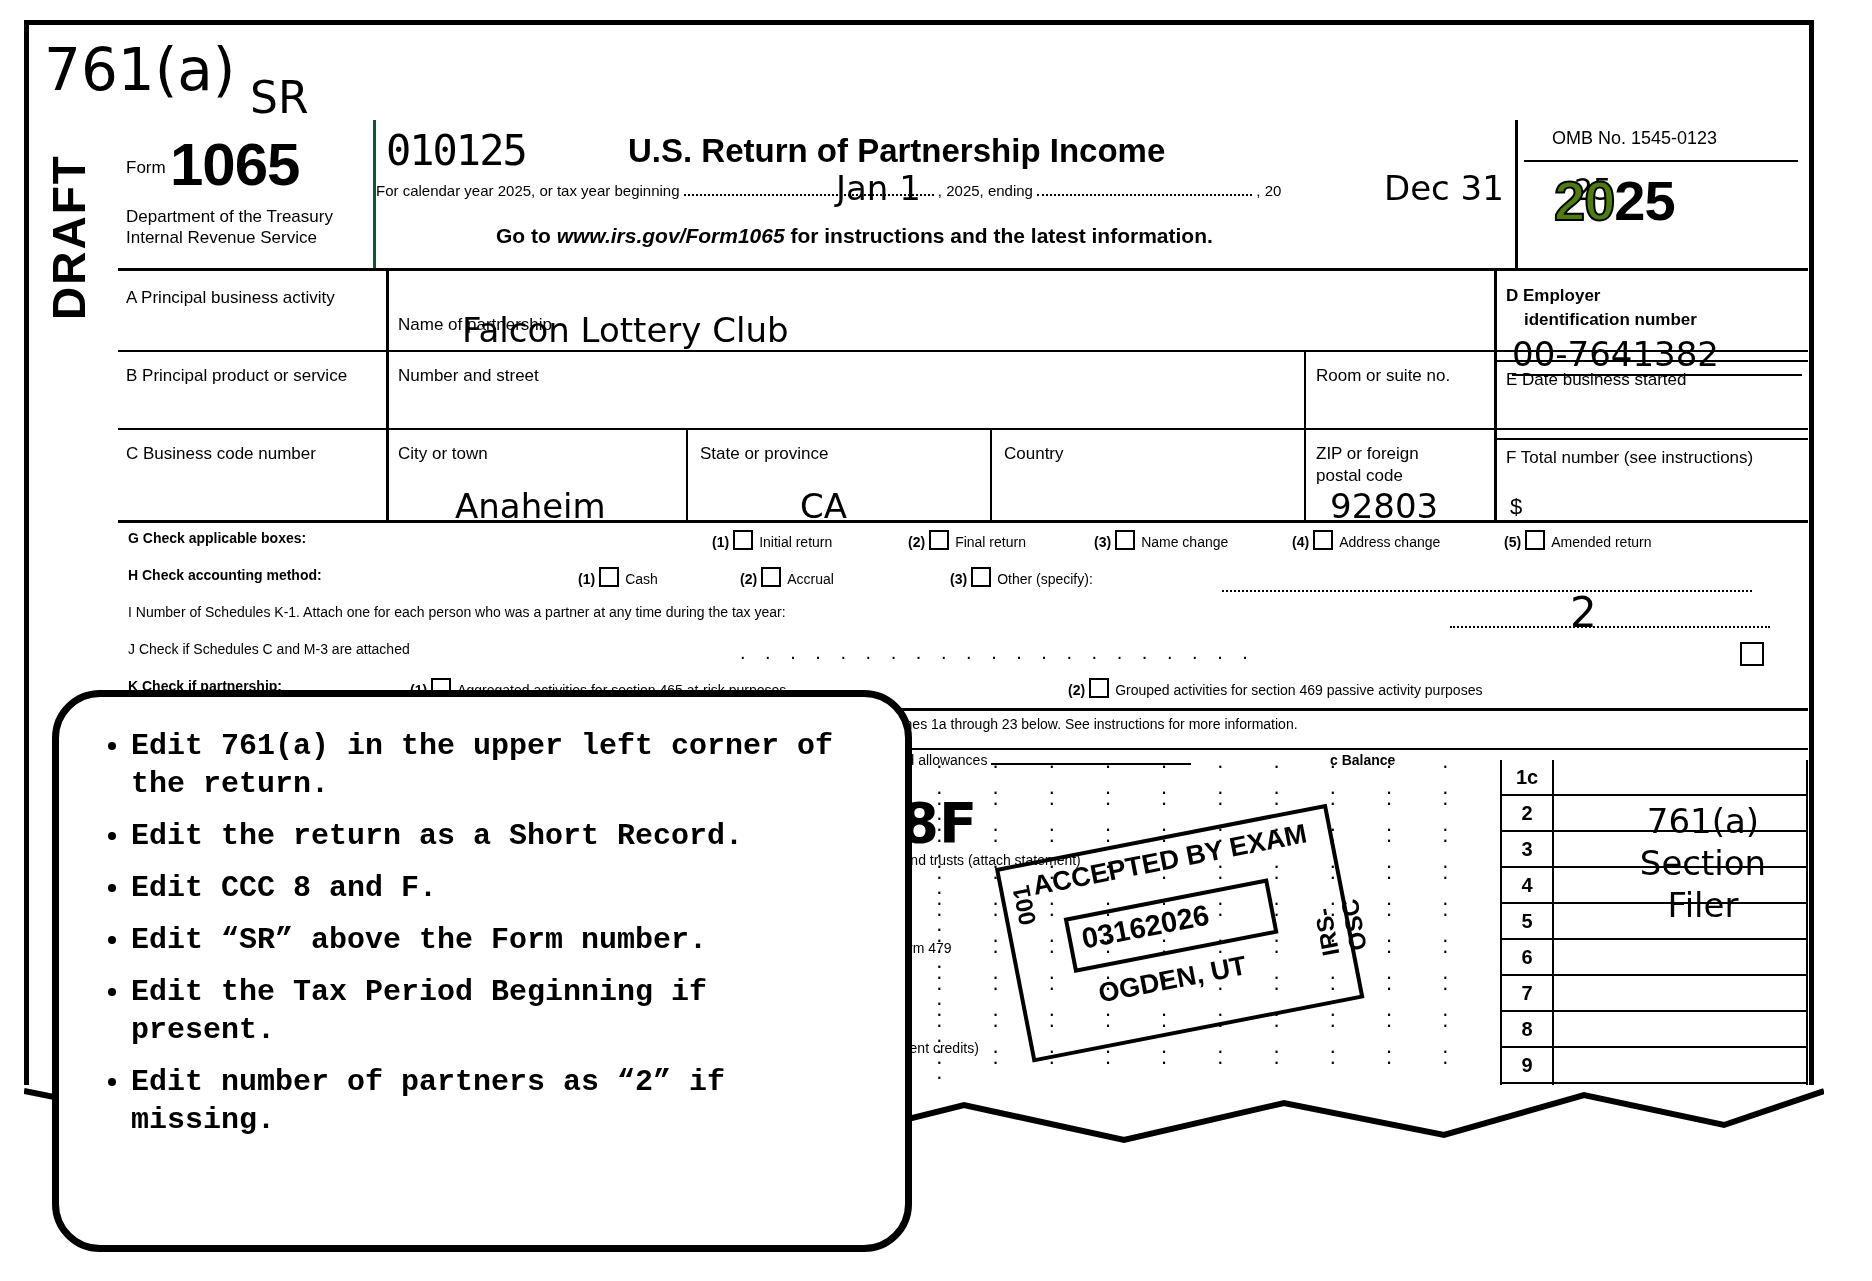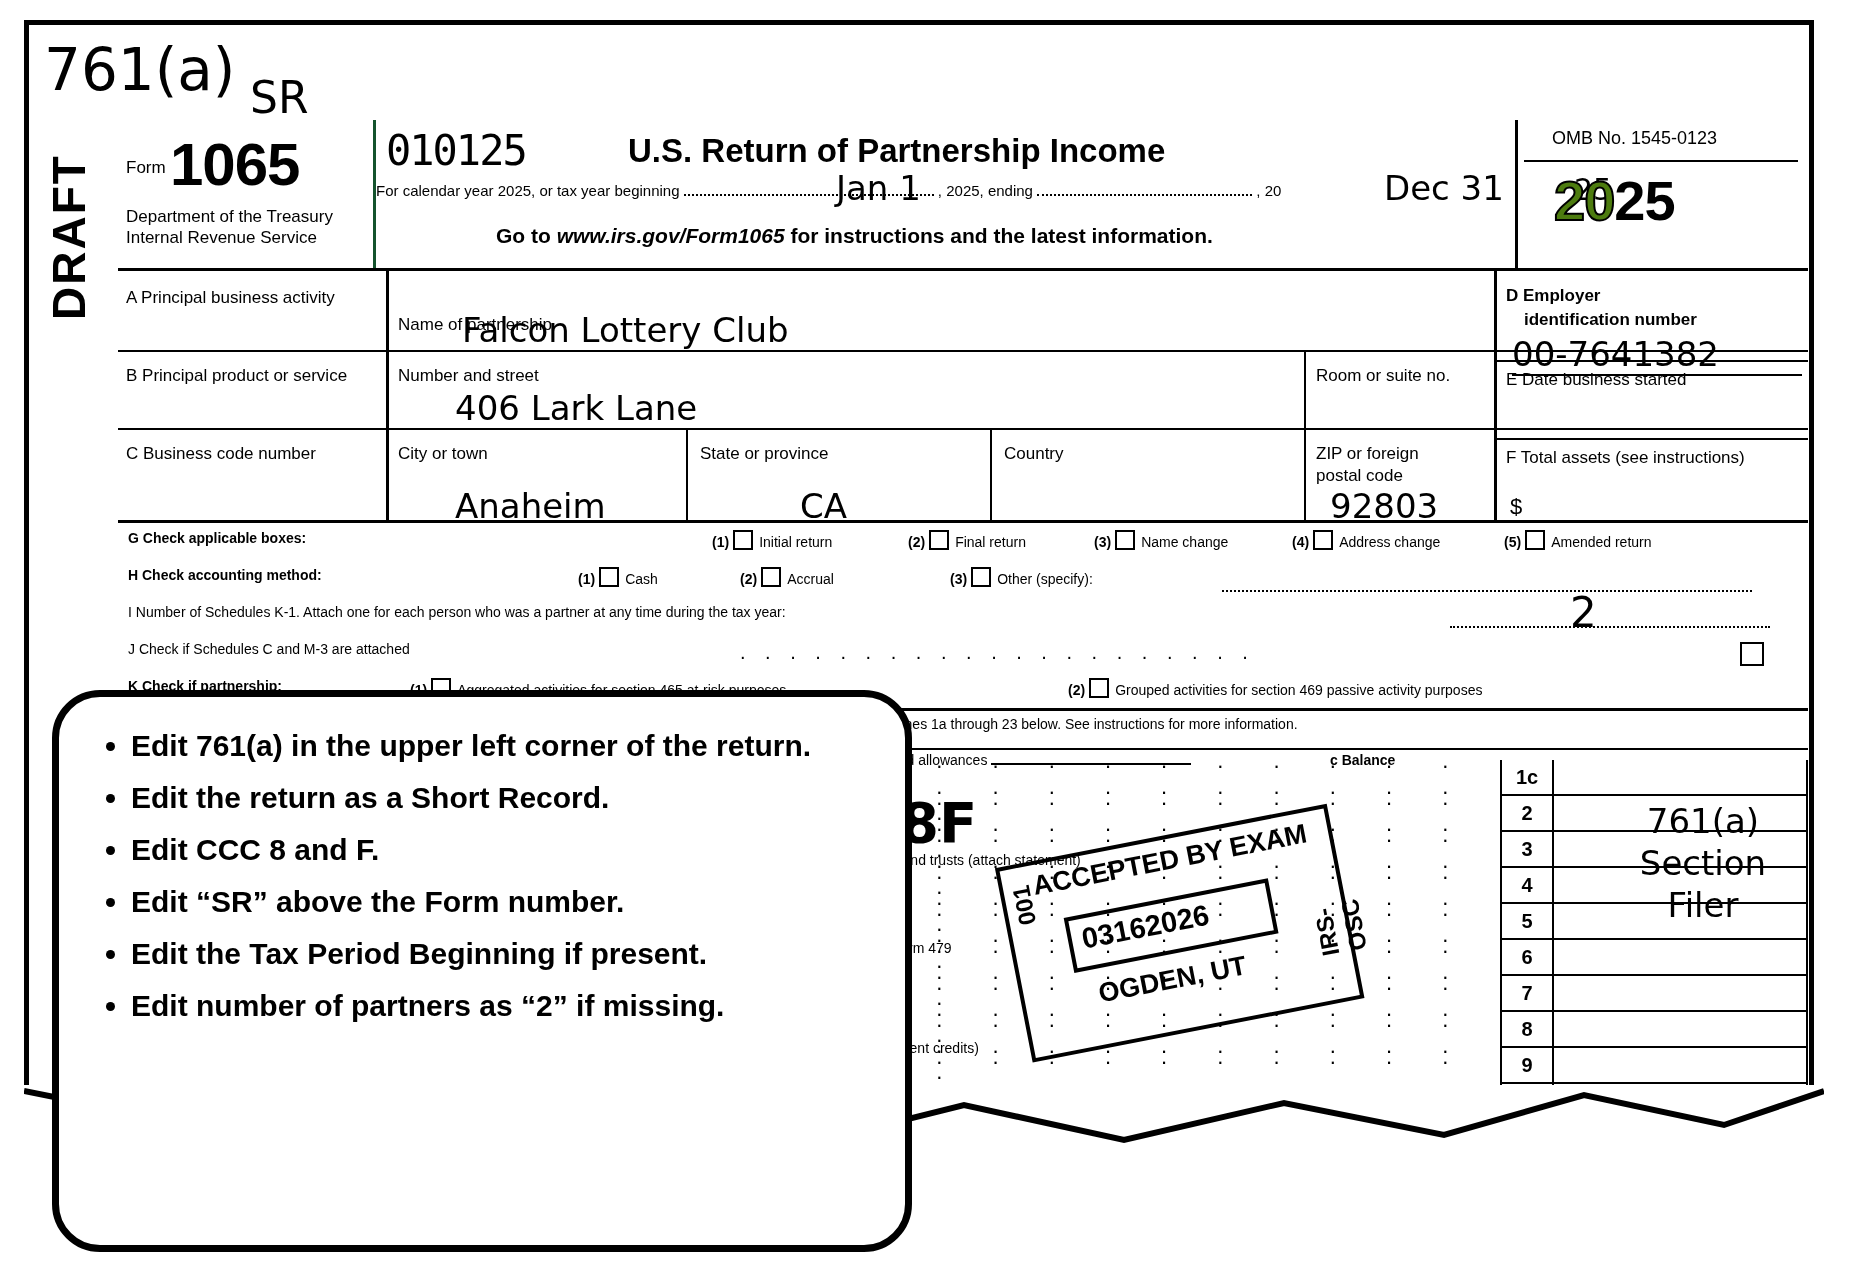--- a/index.html
+++ b/index.html
@@ -87,21 +87,21 @@
   .stamp .left{position:absolute;left:8px;top:62px;font-size:24px;font-weight:bold;transform:rotate(-90deg);transform-origin:left top;}
   .stamp .right{position:absolute;left:300px;top:150px;font-size:24px;font-weight:bold;transform:rotate(-90deg);transform-origin:left top;}
 
   
   .leaders{position:absolute;left:880px;top:748px;width:610px;height:340px;}
   .leaders .r{height:37px;font-size:22px;letter-spacing:22px;color:#000;}
 
   
   .callout{position:absolute;left:52px;top:690px;width:860px;height:562px;border:7px solid #000;border-radius:48px;background:#fff;box-sizing:border-box;}
   .callout ul{margin:30px 0 0 26px;padding:0 40px 0 46px;}
-  .callout li{font-size:30px;font-weight:bold;line-height:38px;margin-bottom:14px;font-family:Liberation Sans, sans-serif;}
+  .callout li{font-size:30px;font-weight:bold;line-height:38px;margin-bottom:14px;font-family:Liberation Mono, monospace;}
 </style>
 </head>
 <body>
 
 <div class="page">
 
   <div class="form-outer"></div>
 
   <div class="draft">
     <span>DRAFT</span>
@@ -161,37 +161,36 @@
   <div class="hline" style="left:1494px;top:438px;width:314px;"></div>
 
   <div class="cell-lbl" style="left:126px;top:288px;">A  Principal business activity</div>
   <div class="cell-lbl" style="left:126px;top:366px;">B  Principal product or service</div>
   <div class="cell-lbl" style="left:126px;top:444px;">C  Business code number</div>
 
   <div class="cell-lbl" style="left:398px;top:288px;margin-top:27px;">Name of partnership</div>
   <div class="hw ul" style="left:462px;top:310px;width:380px;">Falcon Lottery Club</div>
 
   <div class="cell-lbl" style="left:398px;top:366px;">Number and street</div>
-  <div class="hw" style="left:455px;top:388px;">406 Lark Lane</div>
   <div class="cell-lbl" style="left:1316px;top:366px;">Room or suite no.</div>
 
   <div class="cell-lbl" style="left:398px;top:444px;">City or town</div>
   <div class="hw" style="left:455px;top:486px;">Anaheim</div>
   <div class="cell-lbl" style="left:700px;top:444px;">State or province</div>
   <div class="hw" style="left:800px;top:486px;">CA</div>
   <div class="cell-lbl" style="left:1004px;top:444px;">Country</div>
   <div class="cell-lbl" style="left:1316px;top:444px;">ZIP or foreign</div>
   <div class="cell-lbl" style="left:1316px;top:466px;">postal code</div>
   <div class="hw" style="left:1330px;top:486px;">92803</div>
 
   <div class="cell-lbl b" style="left:1506px;top:286px;">D  Employer</div>
   <div class="cell-lbl b" style="left:1524px;top:310px;">identification number</div>
   <div class="hw ul" style="left:1512px;top:334px;width:290px;">00-7641382</div>
   <div class="cell-lbl" style="left:1506px;top:370px;">E  Date business started</div>
-  <div class="cell-lbl" style="left:1506px;top:448px;">F  Total assets (see instructions)</div>
+  <div class="cell-lbl" style="left:1506px;top:448px;">F  Total number (see instructions)</div>
   <div class="cell-lbl" style="left:1510px;top:494px;font-size:22px;">$</div>
 
   <div class="row-lbl bold" style="left:128px;top:530px;">G    Check applicable boxes:</div>
   <div class="row-lbl" style="left:712px;top:530px;">
     <span class="bold">(1)</span><span class="chk"></span><span>Initial return</span>
   </div>
   <div class="row-lbl" style="left:908px;top:530px;">
     <span class="bold">(2)</span><span class="chk"></span><span>Final return</span>
   </div>
   <div class="row-lbl" style="left:1094px;top:530px;">

